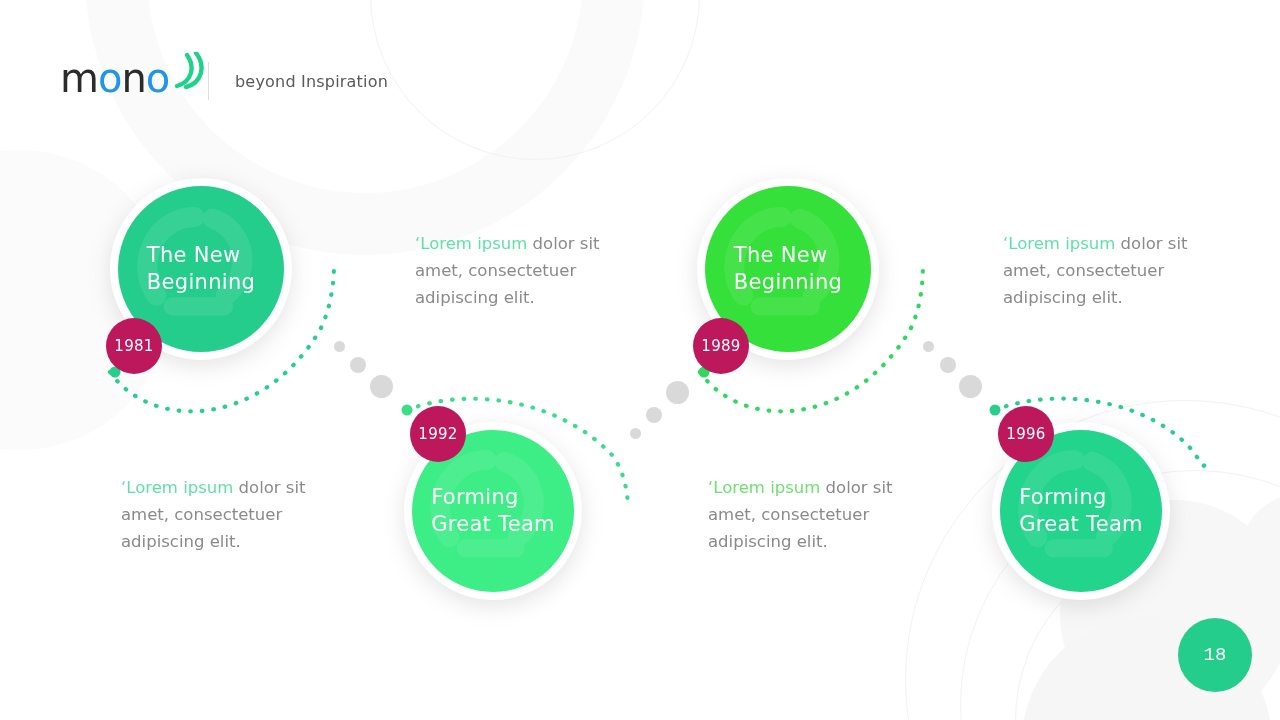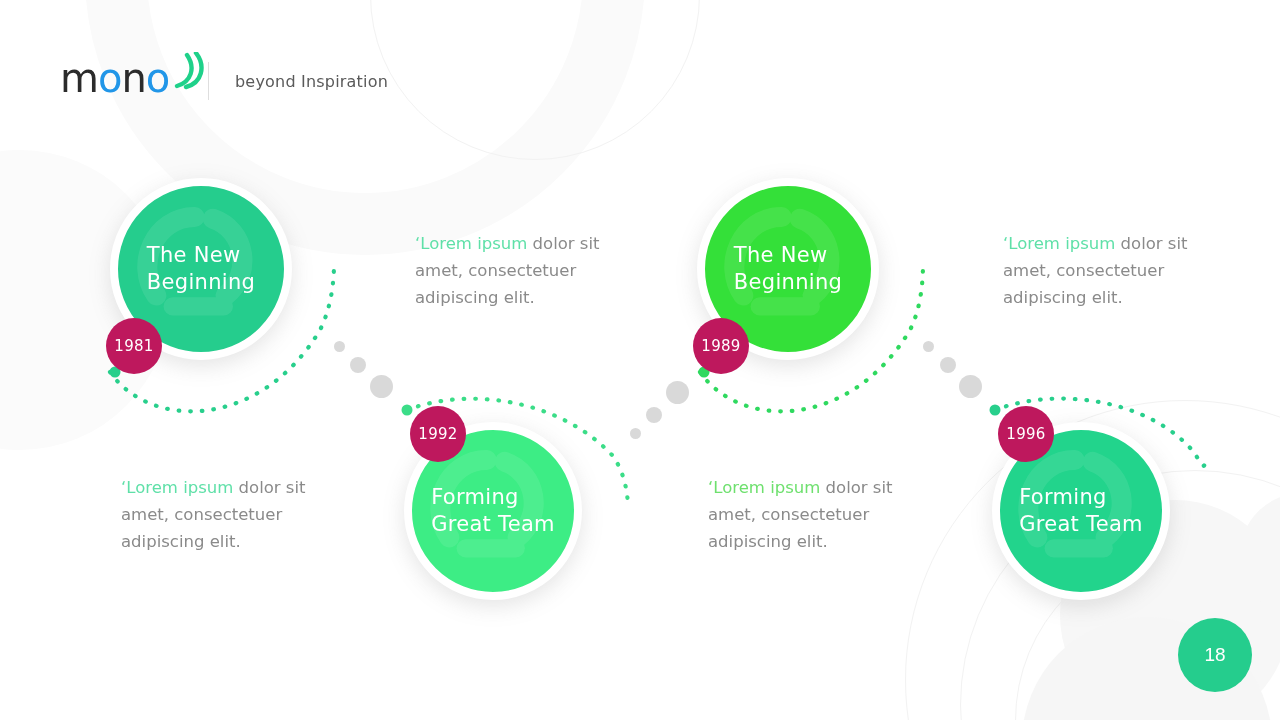--- a/index.html
+++ b/index.html
@@ -115,21 +115,21 @@
   
   .gdot{ position:absolute; border-radius:50%; background:#d9d9d9; }
 
   
   #page-number{
     position:absolute; right:28px; bottom:28px;
     width:74px; height:74px; border-radius:50%;
     background:#25cd8d;
     display:flex; align-items:center; justify-content:center;
     color:#ffffff; font-size:19px; z-index:6;
-    font-family:Liberation Sans, sans-serif;
+    font-family:Liberation Mono, monospace;
   }
 </style>
 </head>
 <body>
 
 <div id="bg-layer">
   <div class="bg-ring-thick" id="bg-ring-top"></div>
   <div class="bg-ring-thin" id="bg-ring-top-out"></div>
   <div class="bg-blob" id="bg-blob-left"></div>
   <div class="bg-ring-thin" id="bg-ring-br-1"></div>

